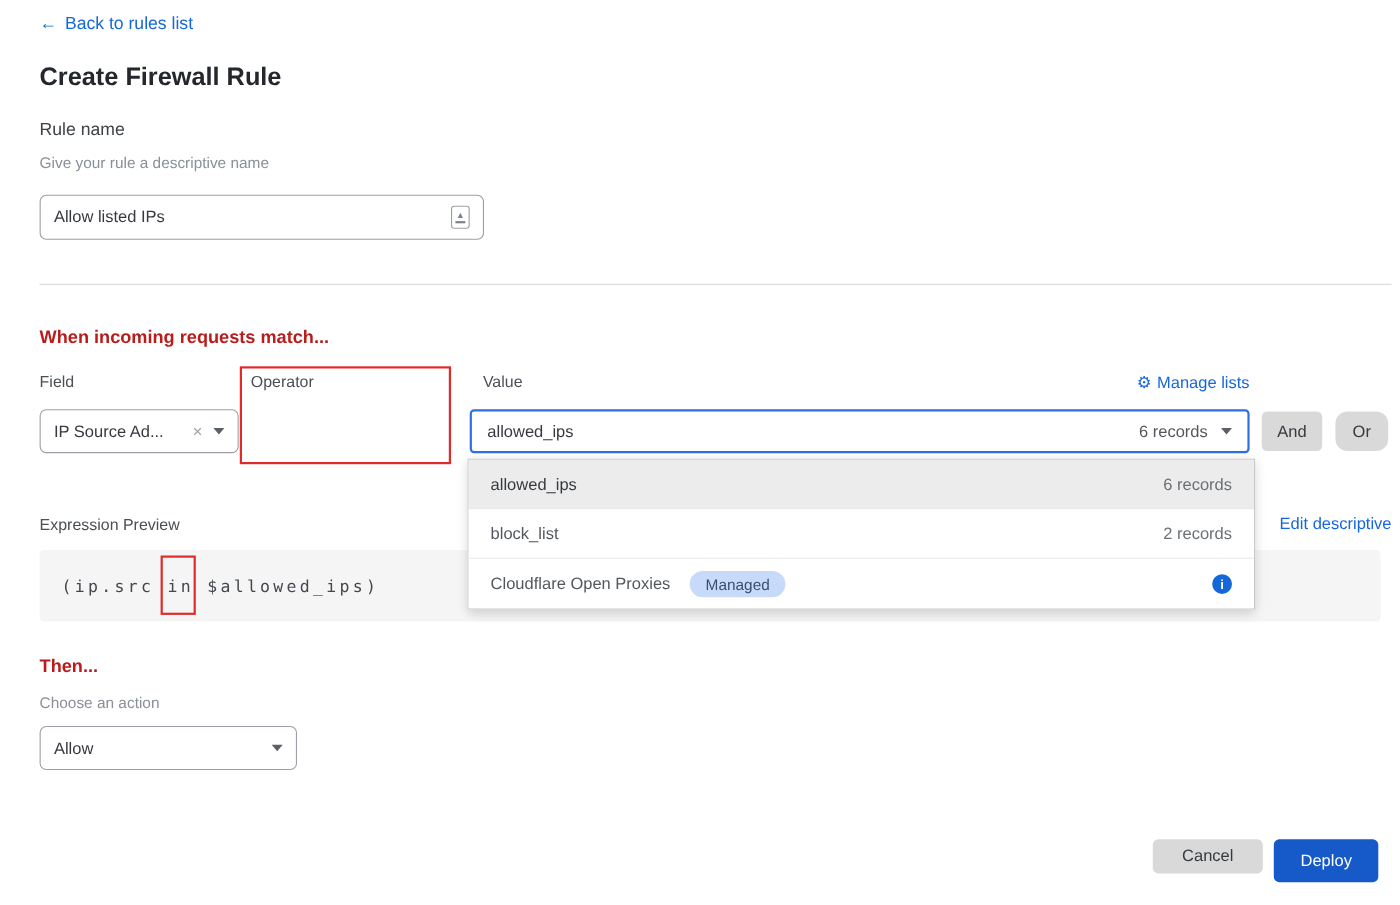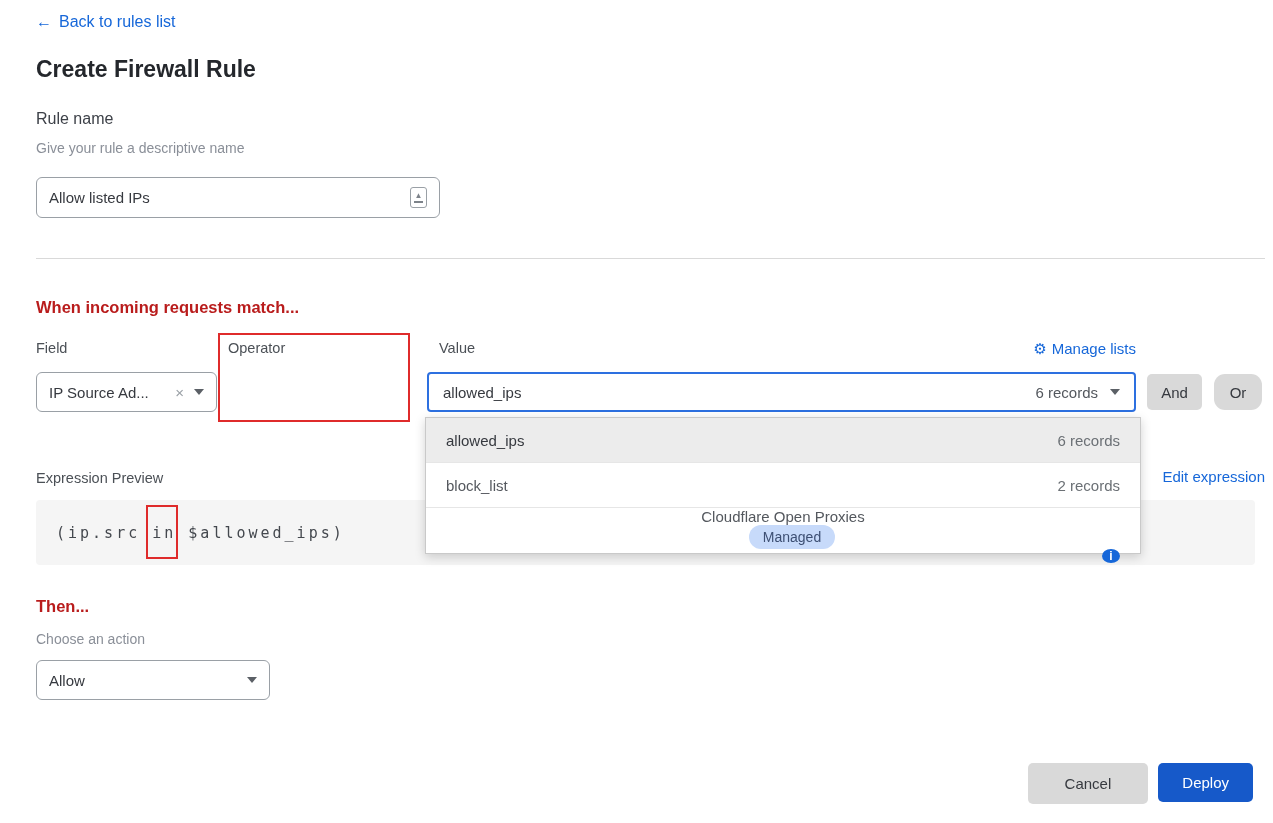--- a/index.html
+++ b/index.html
@@ -63,40 +63,40 @@
   .manage-lists a{display:flex;align-items:center;gap:5px;font-size:15px;}
   .gear-glyph{font-size:15px;line-height:1;}
 
   .red-box{border:2px solid var(--annotation);background:transparent;pointer-events:none;z-index:4;}
 
   .dropdown-panel{
     left:425px;top:417px;width:716px;background:#fff;border:1px solid #c9c9c9;
     box-shadow:0 3px 10px rgba(0,0,0,.18);z-index:6;
   }
   .dd-row{height:45px;display:flex;align-items:center;padding:0 20px;font-size:15px;color:#54585e;cursor:pointer;border-bottom:1px solid #e6e6e6;background:#fff;}
-  .dd-row:last-child{border-bottom:none;flex-direction:column;}
+  .dd-row:last-child{border-bottom:none;}
   .dd-row.selected{background:var(--row-highlight);color:#36393f;}
   .dd-meta{margin-left:auto;color:#6b7075;}
   .badge{background:var(--badge-bg);color:var(--badge-text);font-size:14px;padding:4px 14px;border-radius:12px;margin-left:18px;}
   .info-icon{margin-left:auto;width:18px;height:18px;border-radius:50%;background:var(--link);color:#fff;
     display:flex;align-items:center;justify-content:center;font-size:12px;font-weight:700;cursor:pointer;}
 
   .expr-label{left:36px;top:470px;font-size:14.5px;color:#4b5056;}
   .edit-expr{top:468px;right:8px;font-size:15px;}
   .expr-box{
     left:36px;top:500px;width:1219px;height:65px;background:var(--code-bg);border-radius:4px;
     display:flex;align-items:center;padding:0 20px;z-index:1;
     font-family:"DejaVu Sans Mono","Liberation Mono",monospace;font-size:15px;letter-spacing:3px;color:#44484e;
   }
   .code-hl{position:relative;display:inline-block;}
   .code-hl::before{content:"";position:absolute;top:-19px;bottom:-17px;left:-6px;right:-2px;
     border:2px solid var(--annotation);}
 
   .footer{right:20px;top:763px;display:flex;gap:10px;z-index:2;}
-  .footer .gray-btn{height:41px;padding:0 37px;}
+  .footer .gray-btn{height:31px;padding:0 27px;}
   .deploy-btn{height:39px;padding:0 24px;background:var(--deploy-bg);color:#fff;border:none;border-radius:5px;
     font-size:15px;font-family:"Liberation Sans",sans-serif;display:flex;align-items:center;justify-content:center;cursor:pointer;}
 </style>
 </head>
 <body>
 
 <div class="page">
 
   <a class="abs back-link link">
     <span>←</span>
@@ -144,21 +144,21 @@
     <span class="value-records">
       <span>6 records</span>
       <span class="caret"></span>
     </span>
   </div>
 
   <button class="abs gray-btn" style="left:1147px;top:374px;width:55px;height:36px;">And</button>
   <button class="abs gray-btn" style="left:1214px;top:374px;width:48px;height:36px;border-radius:11px;">Or</button>
 
   <div class="abs expr-label">Expression Preview</div>
-  <a class="abs edit-expr link">Edit expression</a>
+  <a class="abs edit-expr link">Edit descriptive</a>
   <div class="abs expr-box">
     <span style="white-space:pre;">(ip.src </span>
       <span class="code-hl">in</span>
       <span style="white-space:pre;"> $allowed_ips)</span>
   </div>
 
   <div class="abs dropdown-panel">
     <div class="dd-row selected">
       <span>allowed_ips</span>
       <span class="dd-meta">6 records</span>

